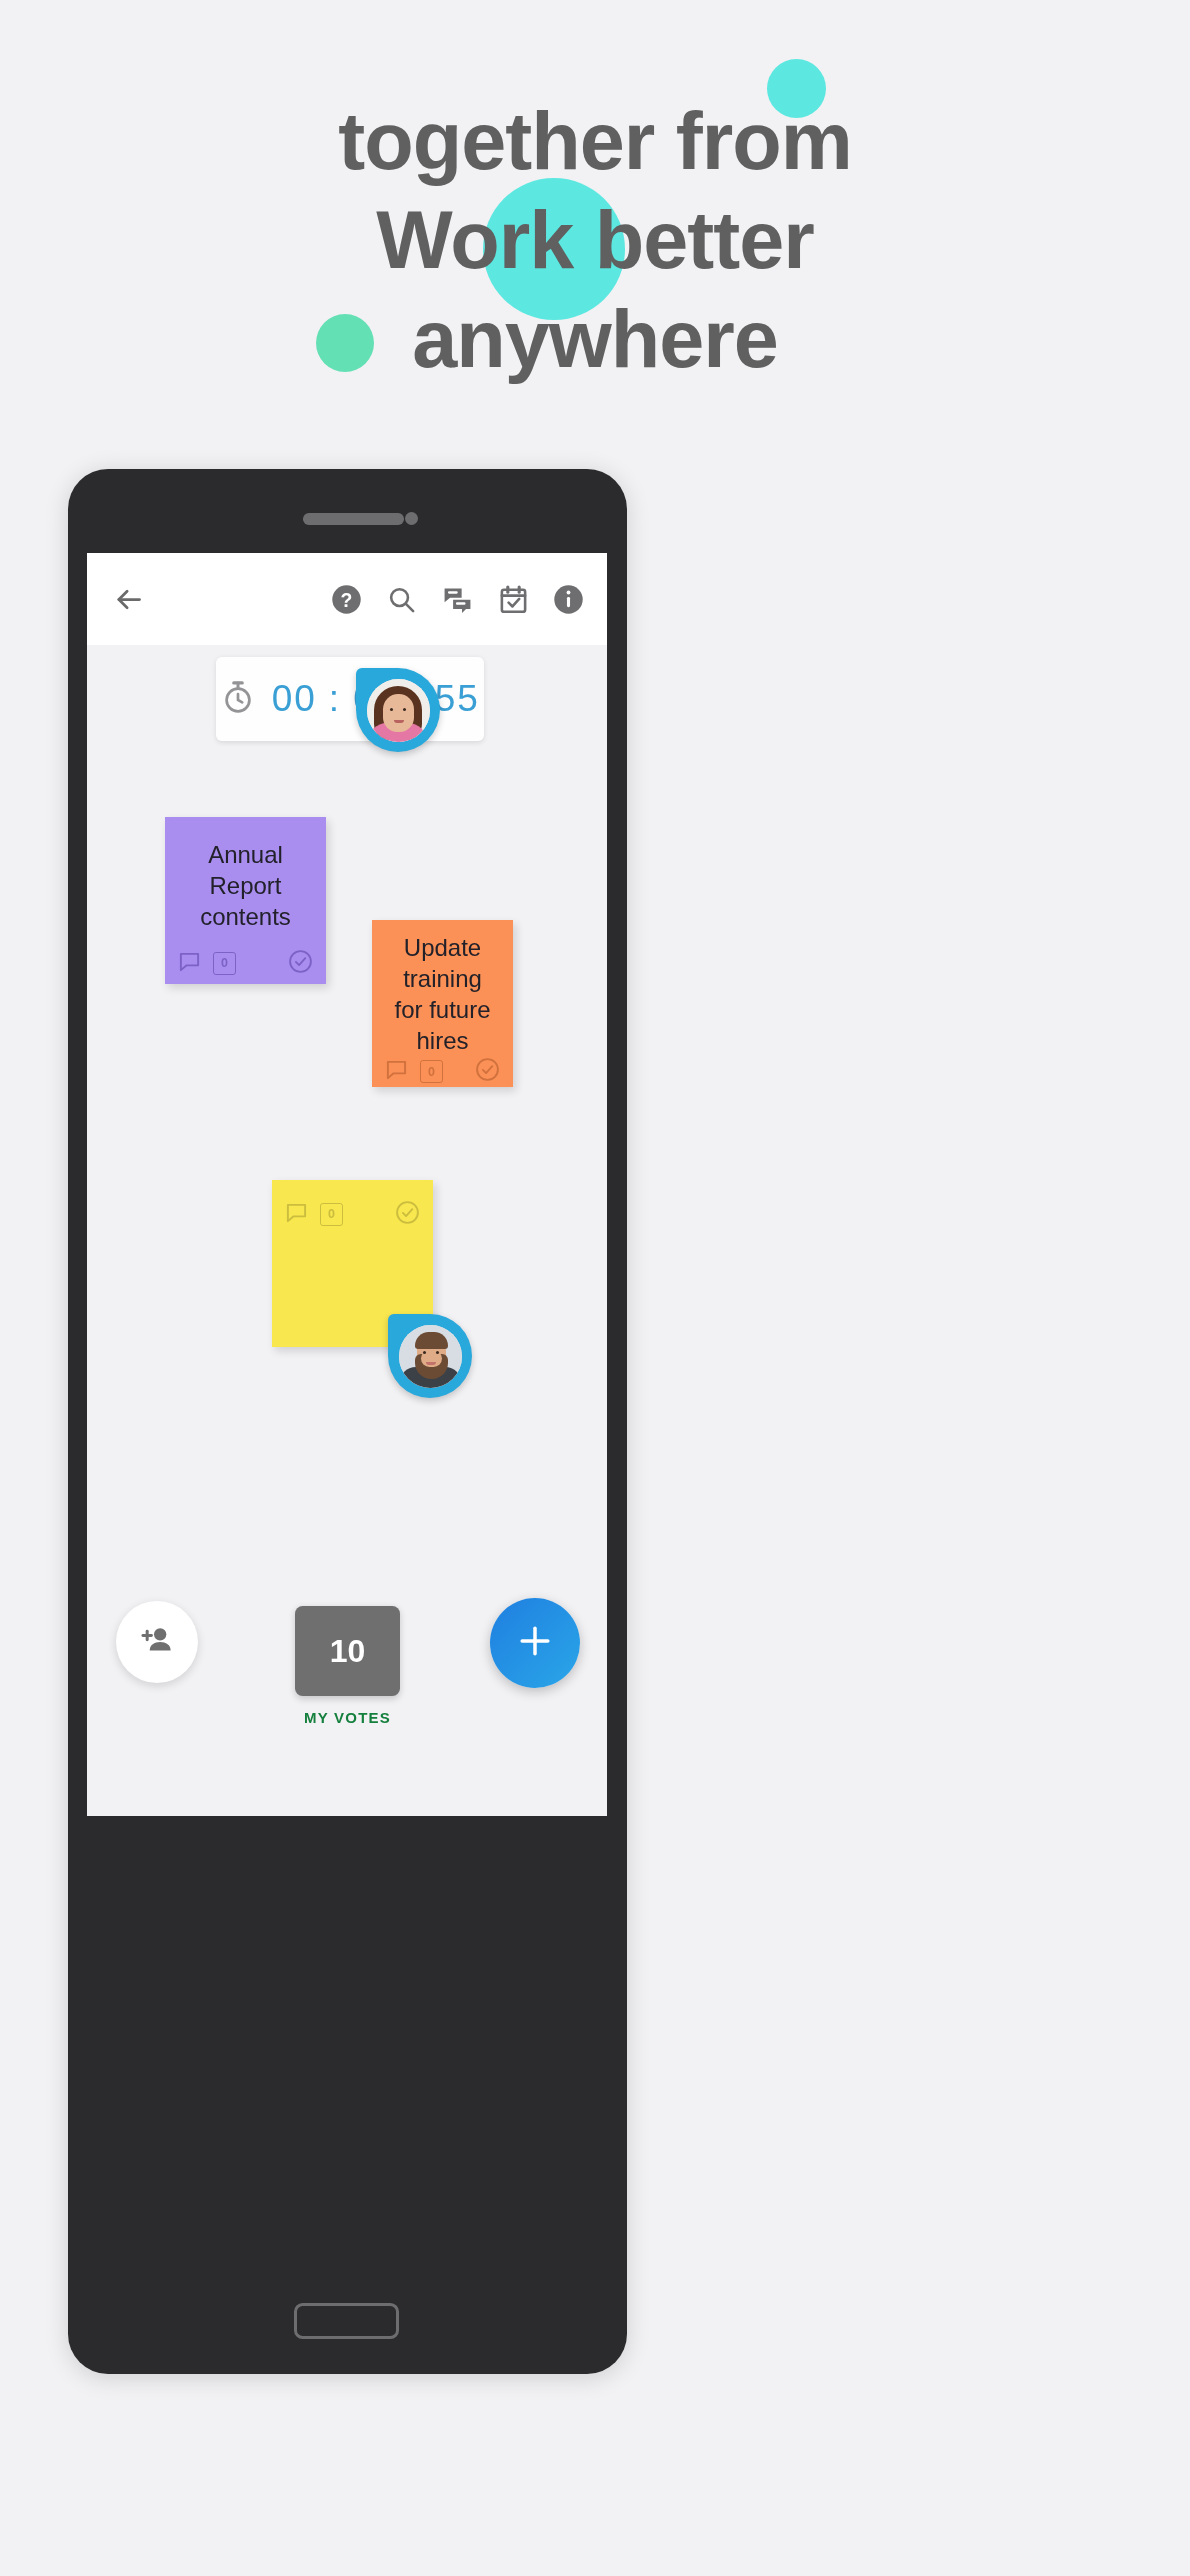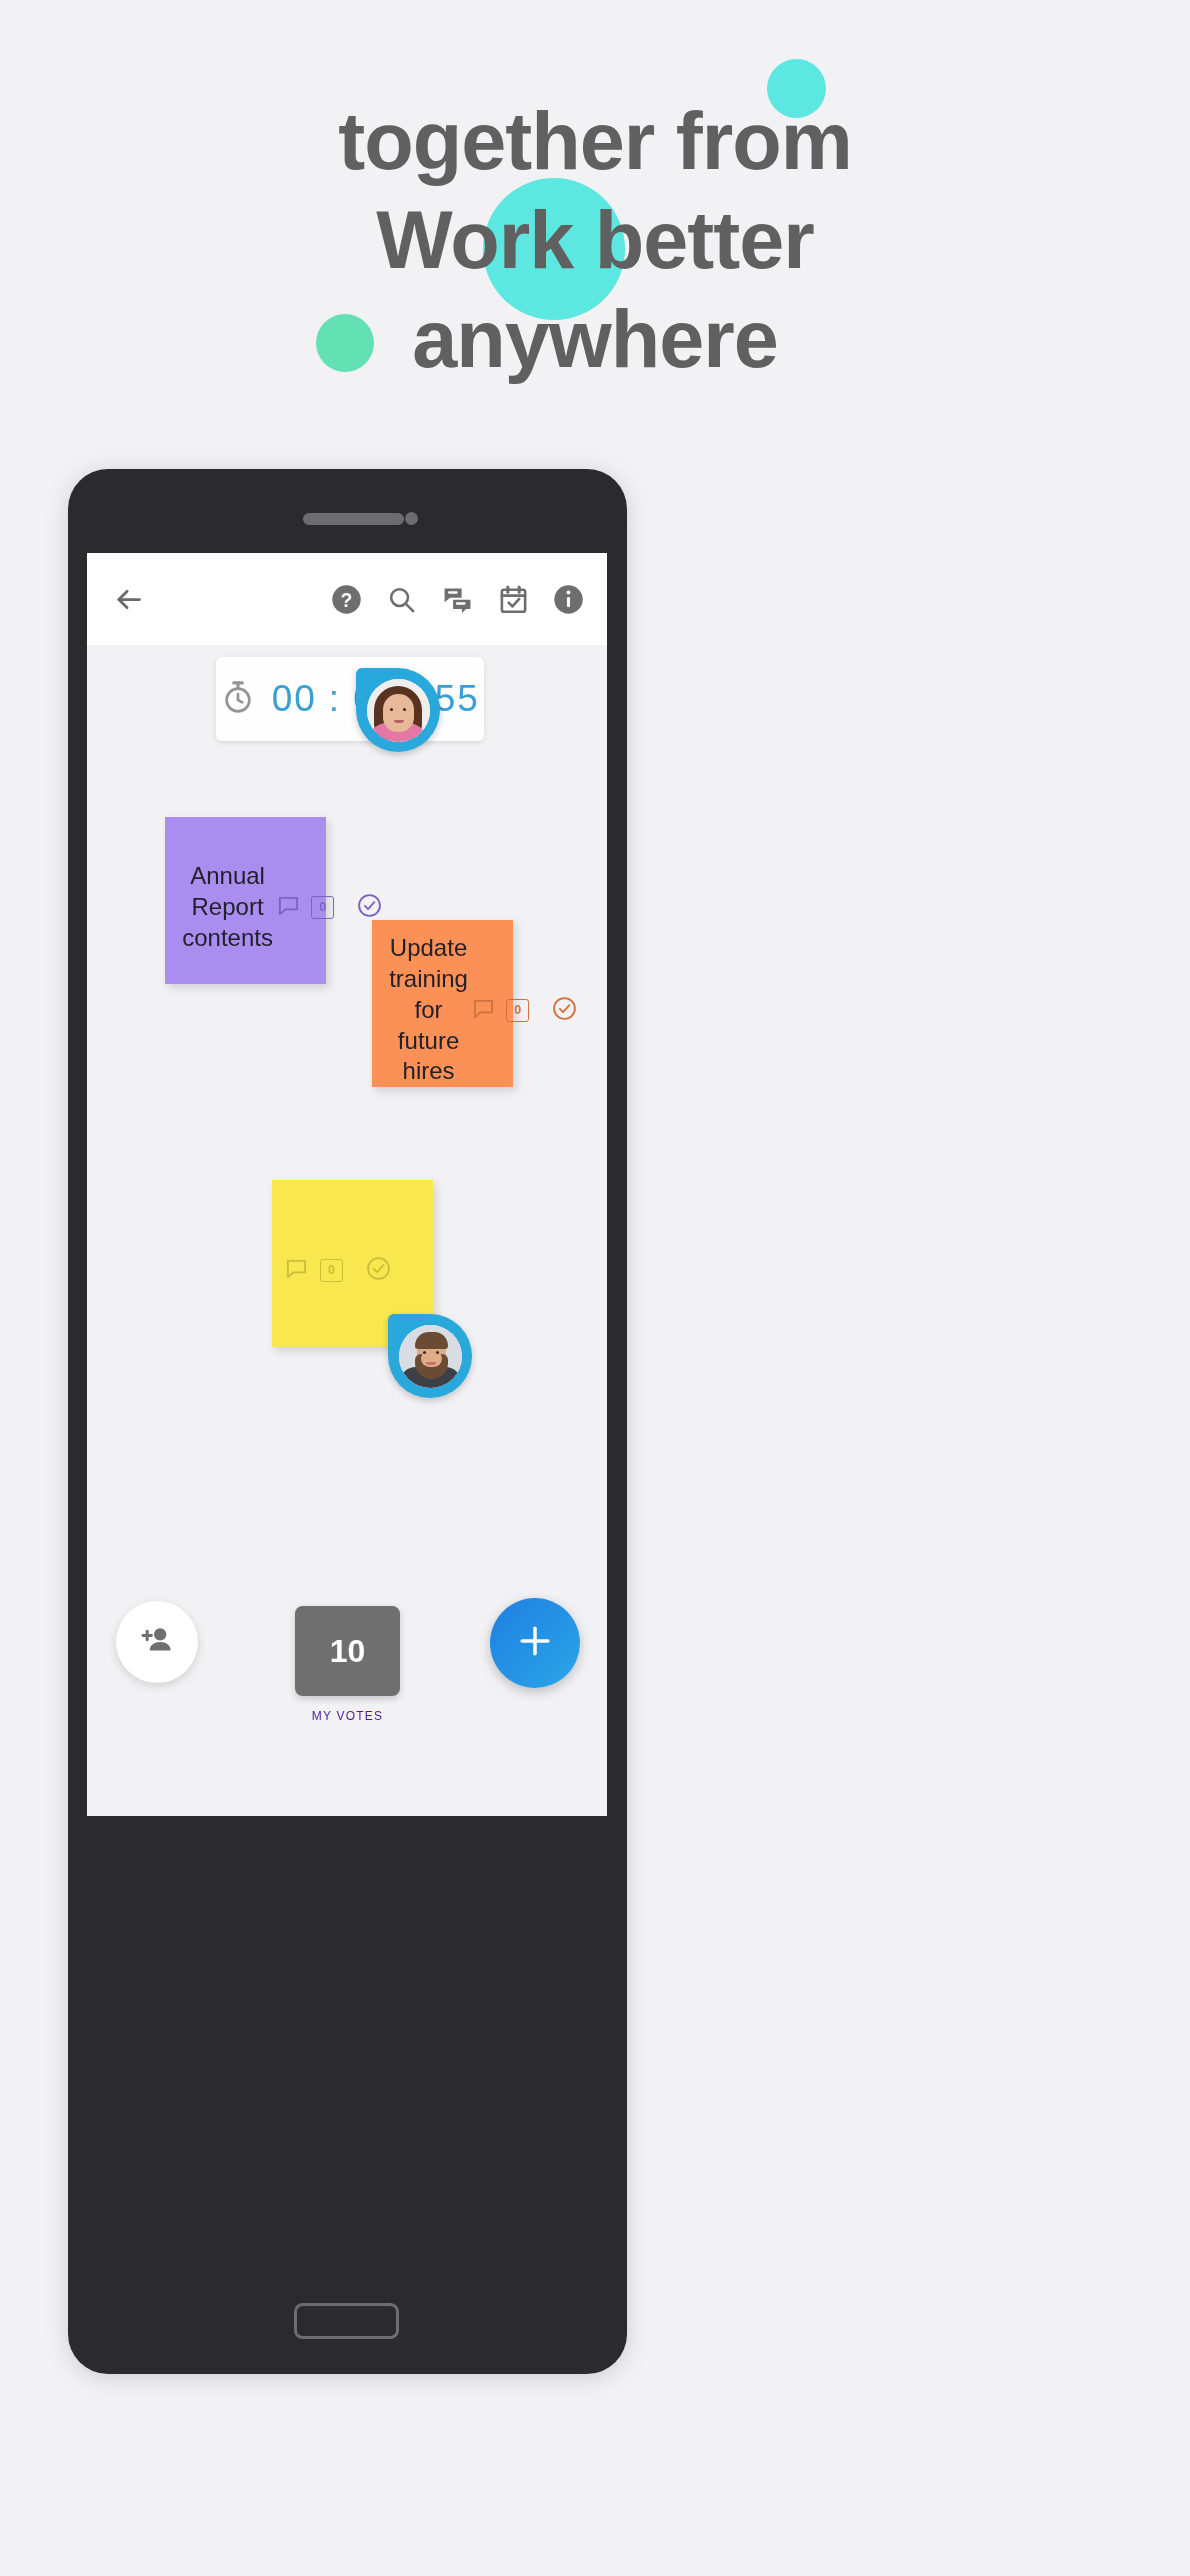--- a/index.html
+++ b/index.html
@@ -141,21 +141,21 @@
     font-weight: 400;
   }
 
   
   .note {
     position: absolute;
     box-sizing: border-box;
     padding: 13.4px 13.4px 0 13.4px;
     box-shadow: 2.9px 3.8px 8.6px rgba(0,0,0,0.14);
     display: flex;
-    align-items: center;
+    flex-direction: column;
   }
   .note-text {
     flex: 1;
     display: flex;
     align-items: center;
     justify-content: center;
     text-align: center;
     font-size: 24px;
     line-height: 1.28;
     color: #22212a;
@@ -261,24 +261,24 @@
     box-shadow: 0 2.9px 7.7px rgba(0,0,0,0.18);
     display: flex;
     align-items: center;
     justify-content: center;
     color: #ffffff;
     font-size: 32px;
     font-weight: bold;
   }
   .votes-label {
     margin-top: 12.5px;
-    font-size: 12px;
-    font-weight: normal;
+    font-size: 15px;
+    font-weight: bold;
     letter-spacing: 1.2px;
-    color: #4c1d95;
+    color: #15803d;
   }
   .fab {
     position: absolute;
     left: 403px;
     top: 1045px;
     width: 90px;
     height: 90px;
     border-radius: 50%;
     background: linear-gradient(135deg, #1f7fe0 0%, #2aa6e8 100%);
     box-shadow: 0 3.8px 11.5px rgba(0,0,0,0.22);

